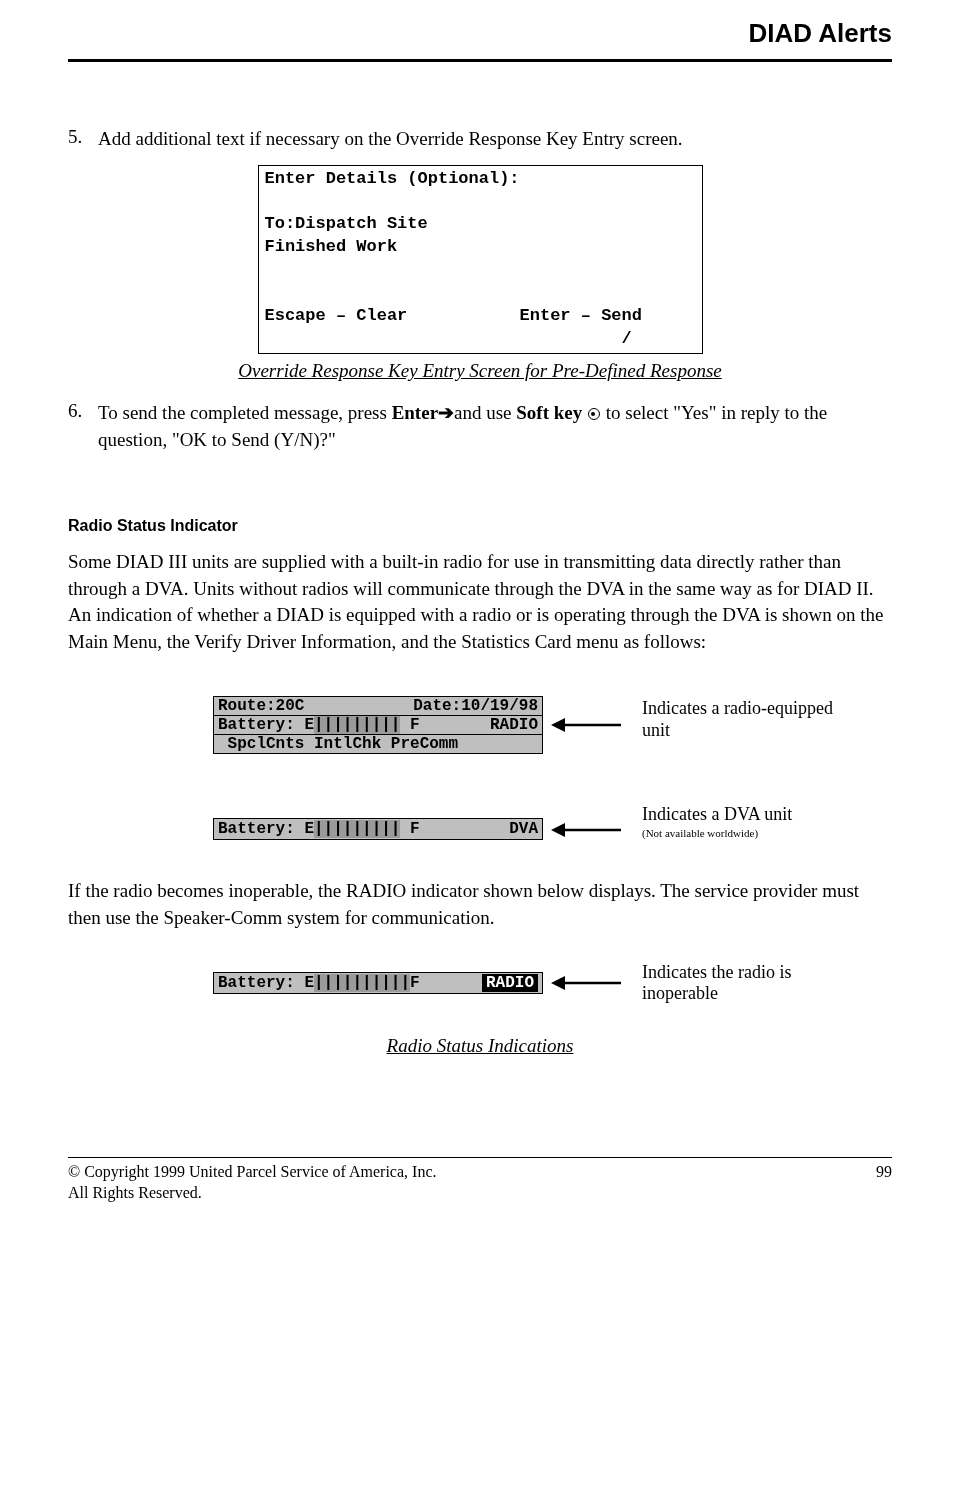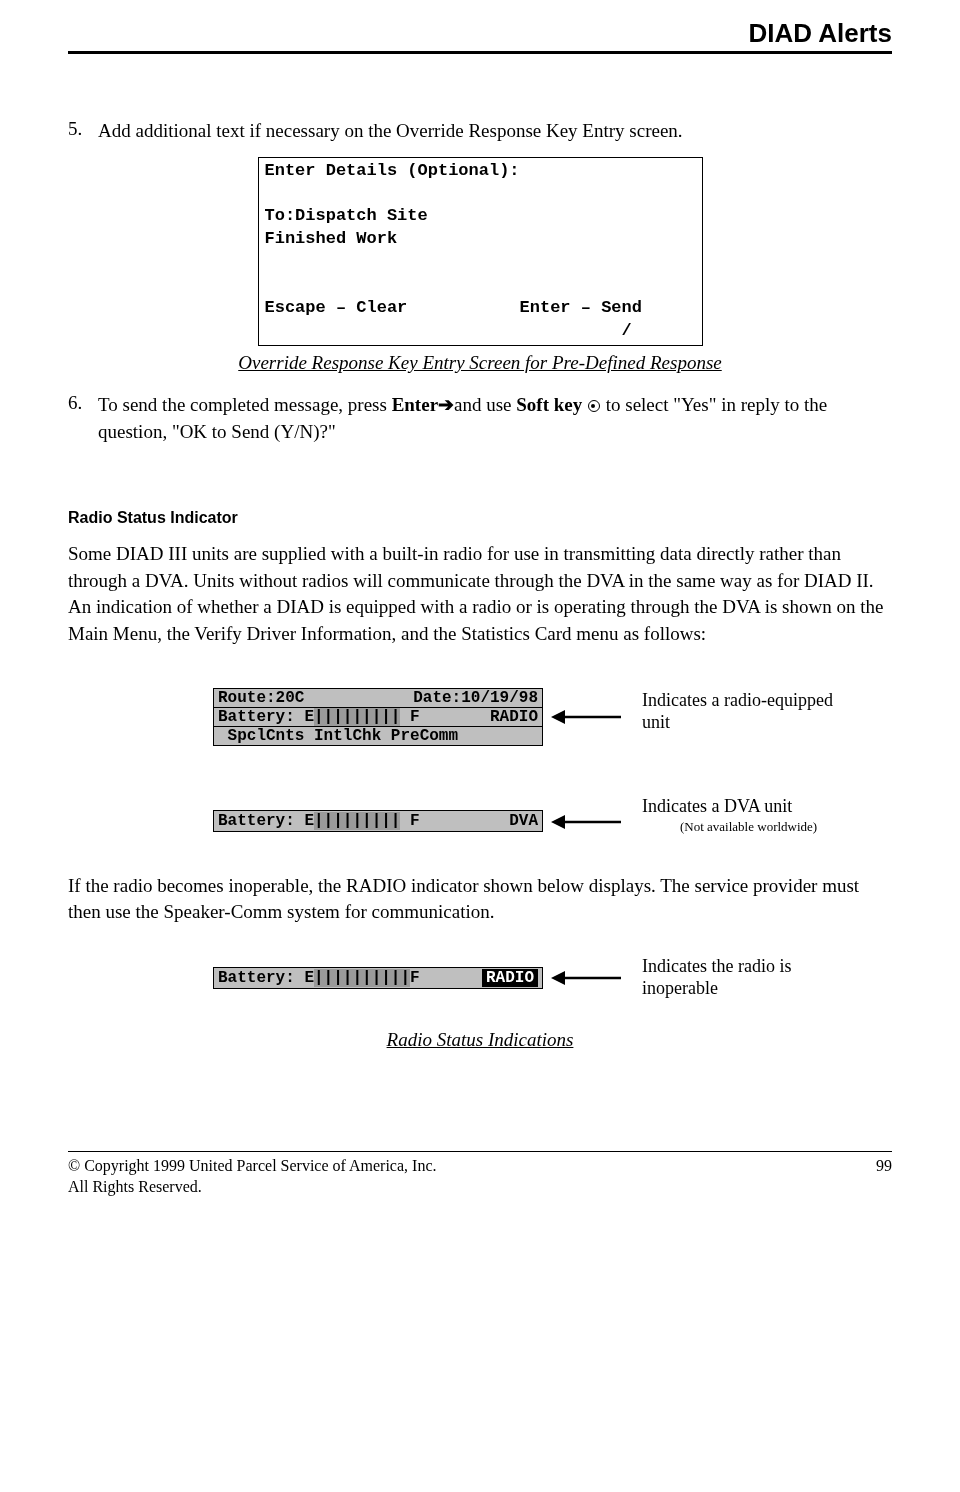--- a/index.html
+++ b/index.html
@@ -17,21 +17,21 @@
   }
   .header-area {
     padding: 0 68px;
   }
   .header-title {
     text-align: right;
     font-family: Arial, Helvetica, sans-serif;
     font-weight: bold;
     font-size: 26px;
     padding-top: 18px;
-    padding-bottom: 2px;
+    padding-bottom: 10px;
   }
   .header-rule {
     border: none;
     border-top: 3px solid #000;
     margin: 0;
   }
   .step {
     display: flex;
     margin-top: 64px;
     margin-bottom: 12px;
@@ -107,21 +107,21 @@
     padding: 0 4px;
   }
   .arrow-svg { width: 75px; height: 20px; flex-shrink: 0; margin-left: 6px; }
   .annotation {
     font-family: "Times New Roman", Times, serif;
     font-size: 18px;
     line-height: 1.2;
     margin-left: 18px;
     width: 220px;
   }
-  .annotation .small { font-size: 13px; display: block; margin-top: 2px; margin-left: 38px; }
+  .annotation .small { font-size: 11px; display: block; margin-top: 2px; }
   .footer-rule {
     border: none;
     border-top: 1px solid #000;
     margin: 0;
   }
   .footer {
     display: flex;
     justify-content: space-between;
     font-size: 16px;
     padding-top: 4px;

